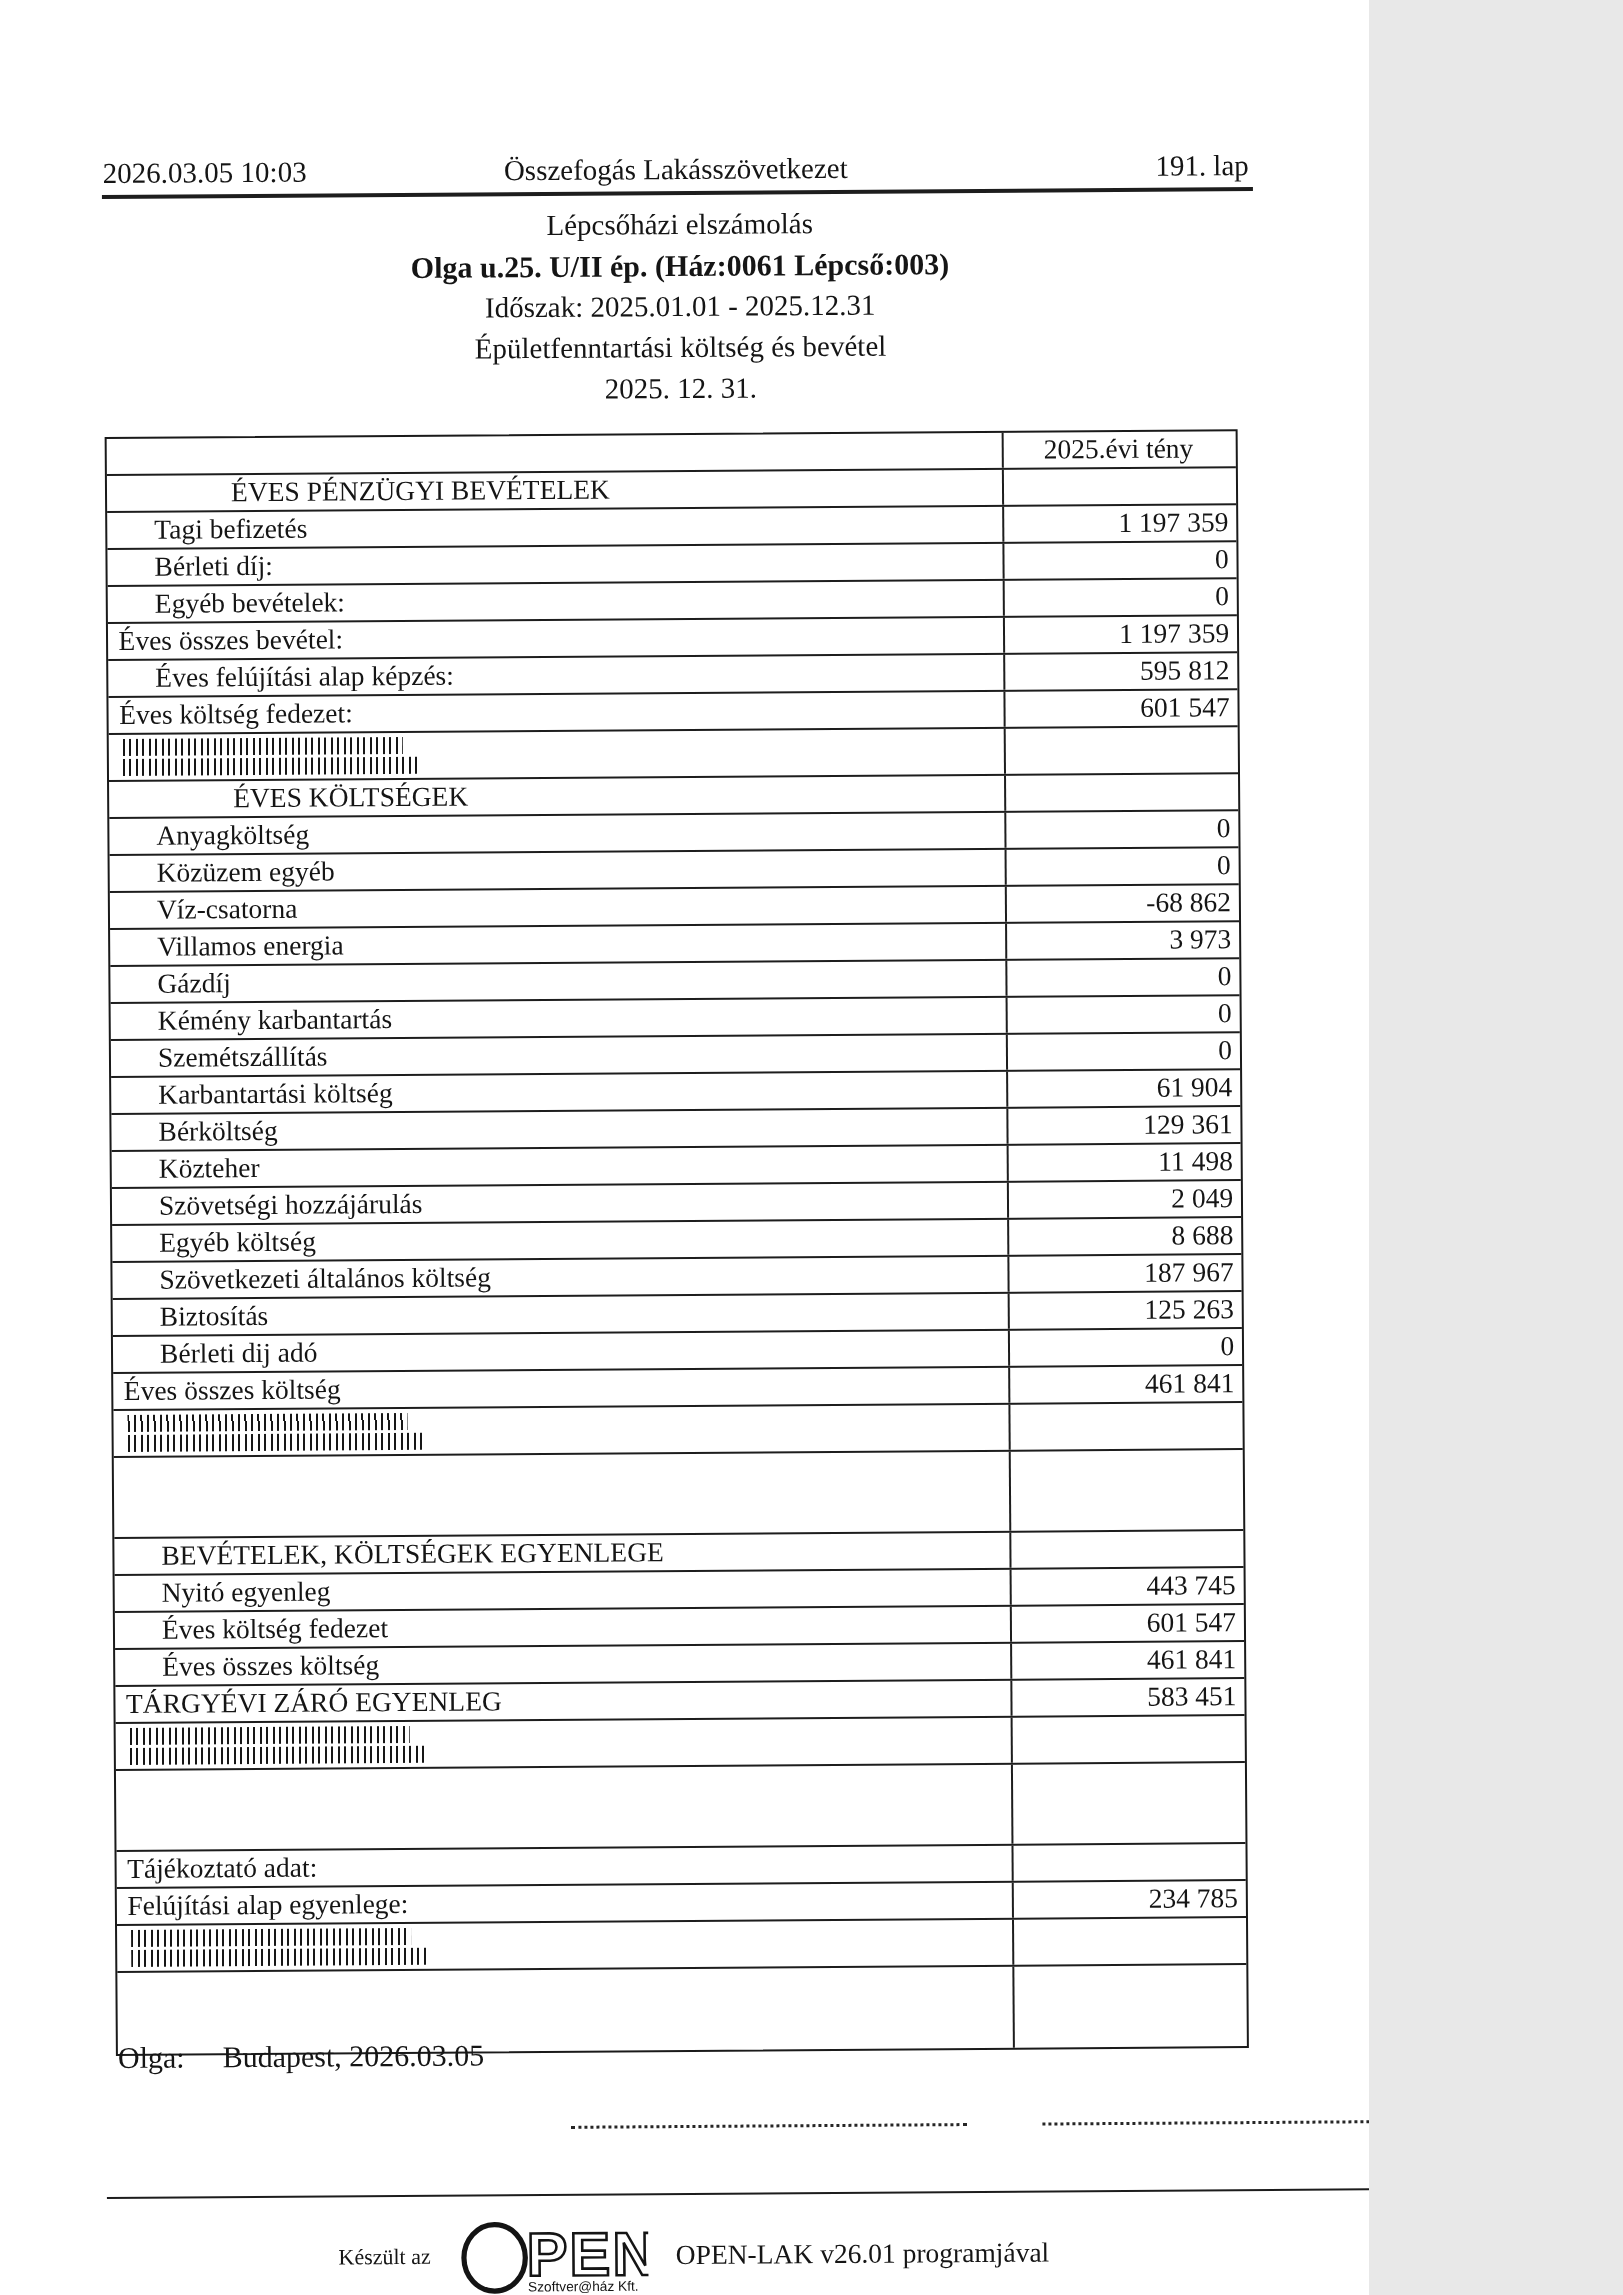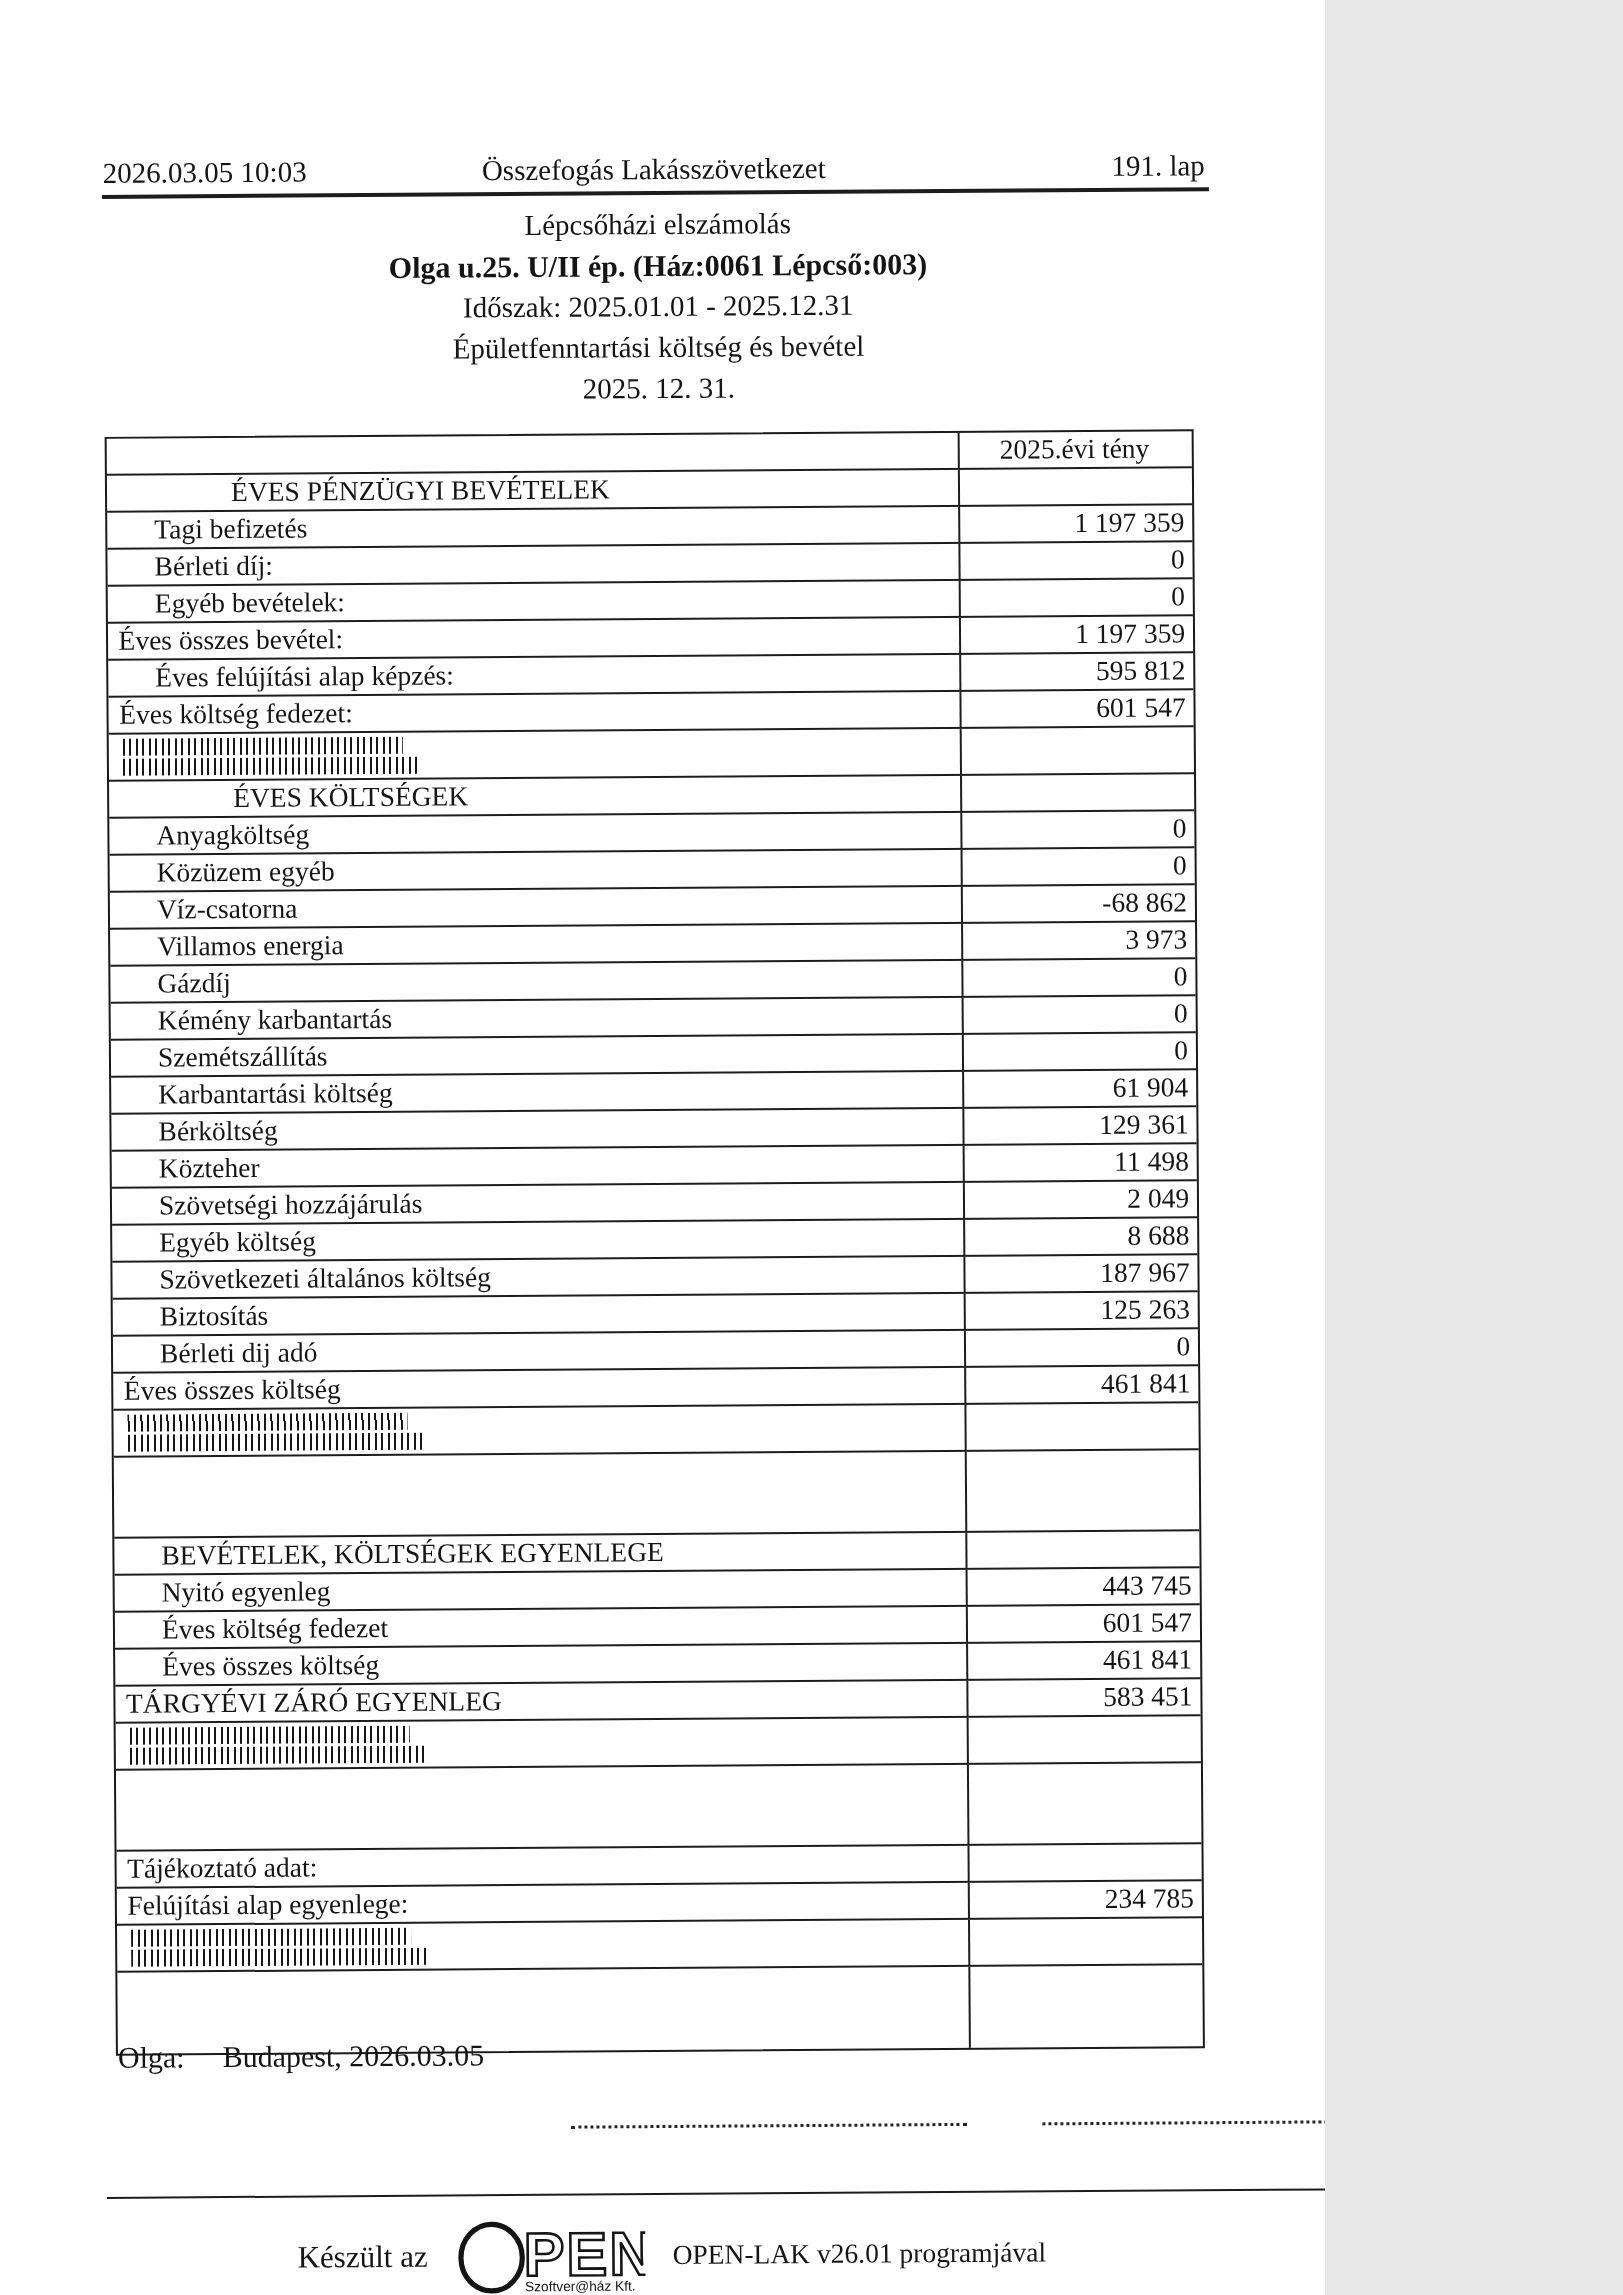--- a/index.html
+++ b/index.html
@@ -3,20 +3,21 @@
 <meta charset="utf-8">
 <style>
   html,body { margin:0; padding:0; background:#e8e8e8; }
   .page {
     position:relative;
     width:1325px; height:2295px;
     background:#ffffff;
     color:#151515;
     font-family:"Liberation Serif", serif;
     overflow:hidden;
+    padding-left:44px;
   }
   .scan {
     position:absolute; inset:0;
     transform:rotate(-0.4deg);
     transform-origin:50% 40%;
   }
 
   
   .page-header {
     display:flex; align-items:flex-end;
@@ -94,21 +95,21 @@
   .sig-line.two { left:1034px; width:393px; }
   .footer-rule {
     position:absolute; top:2193px; left:98px; width:1415px;
     border-top:2.6px solid #1c1c1c;
   }
   .page-footer {
     position:absolute; top:2216px; left:0; width:100%;
     display:flex; justify-content:center; align-items:center;
     gap:27.5px;
   }
-  .made-prefix { font-size:31px; }
+  .made-prefix { font-size:22px; }
   .made-suffix { font-size:27.5px; }
   .logo { display:block; }
 </style>
 </head>
 <body>
 
 <div class="page">
   <div class="scan">
 
     <div class="page-header">

